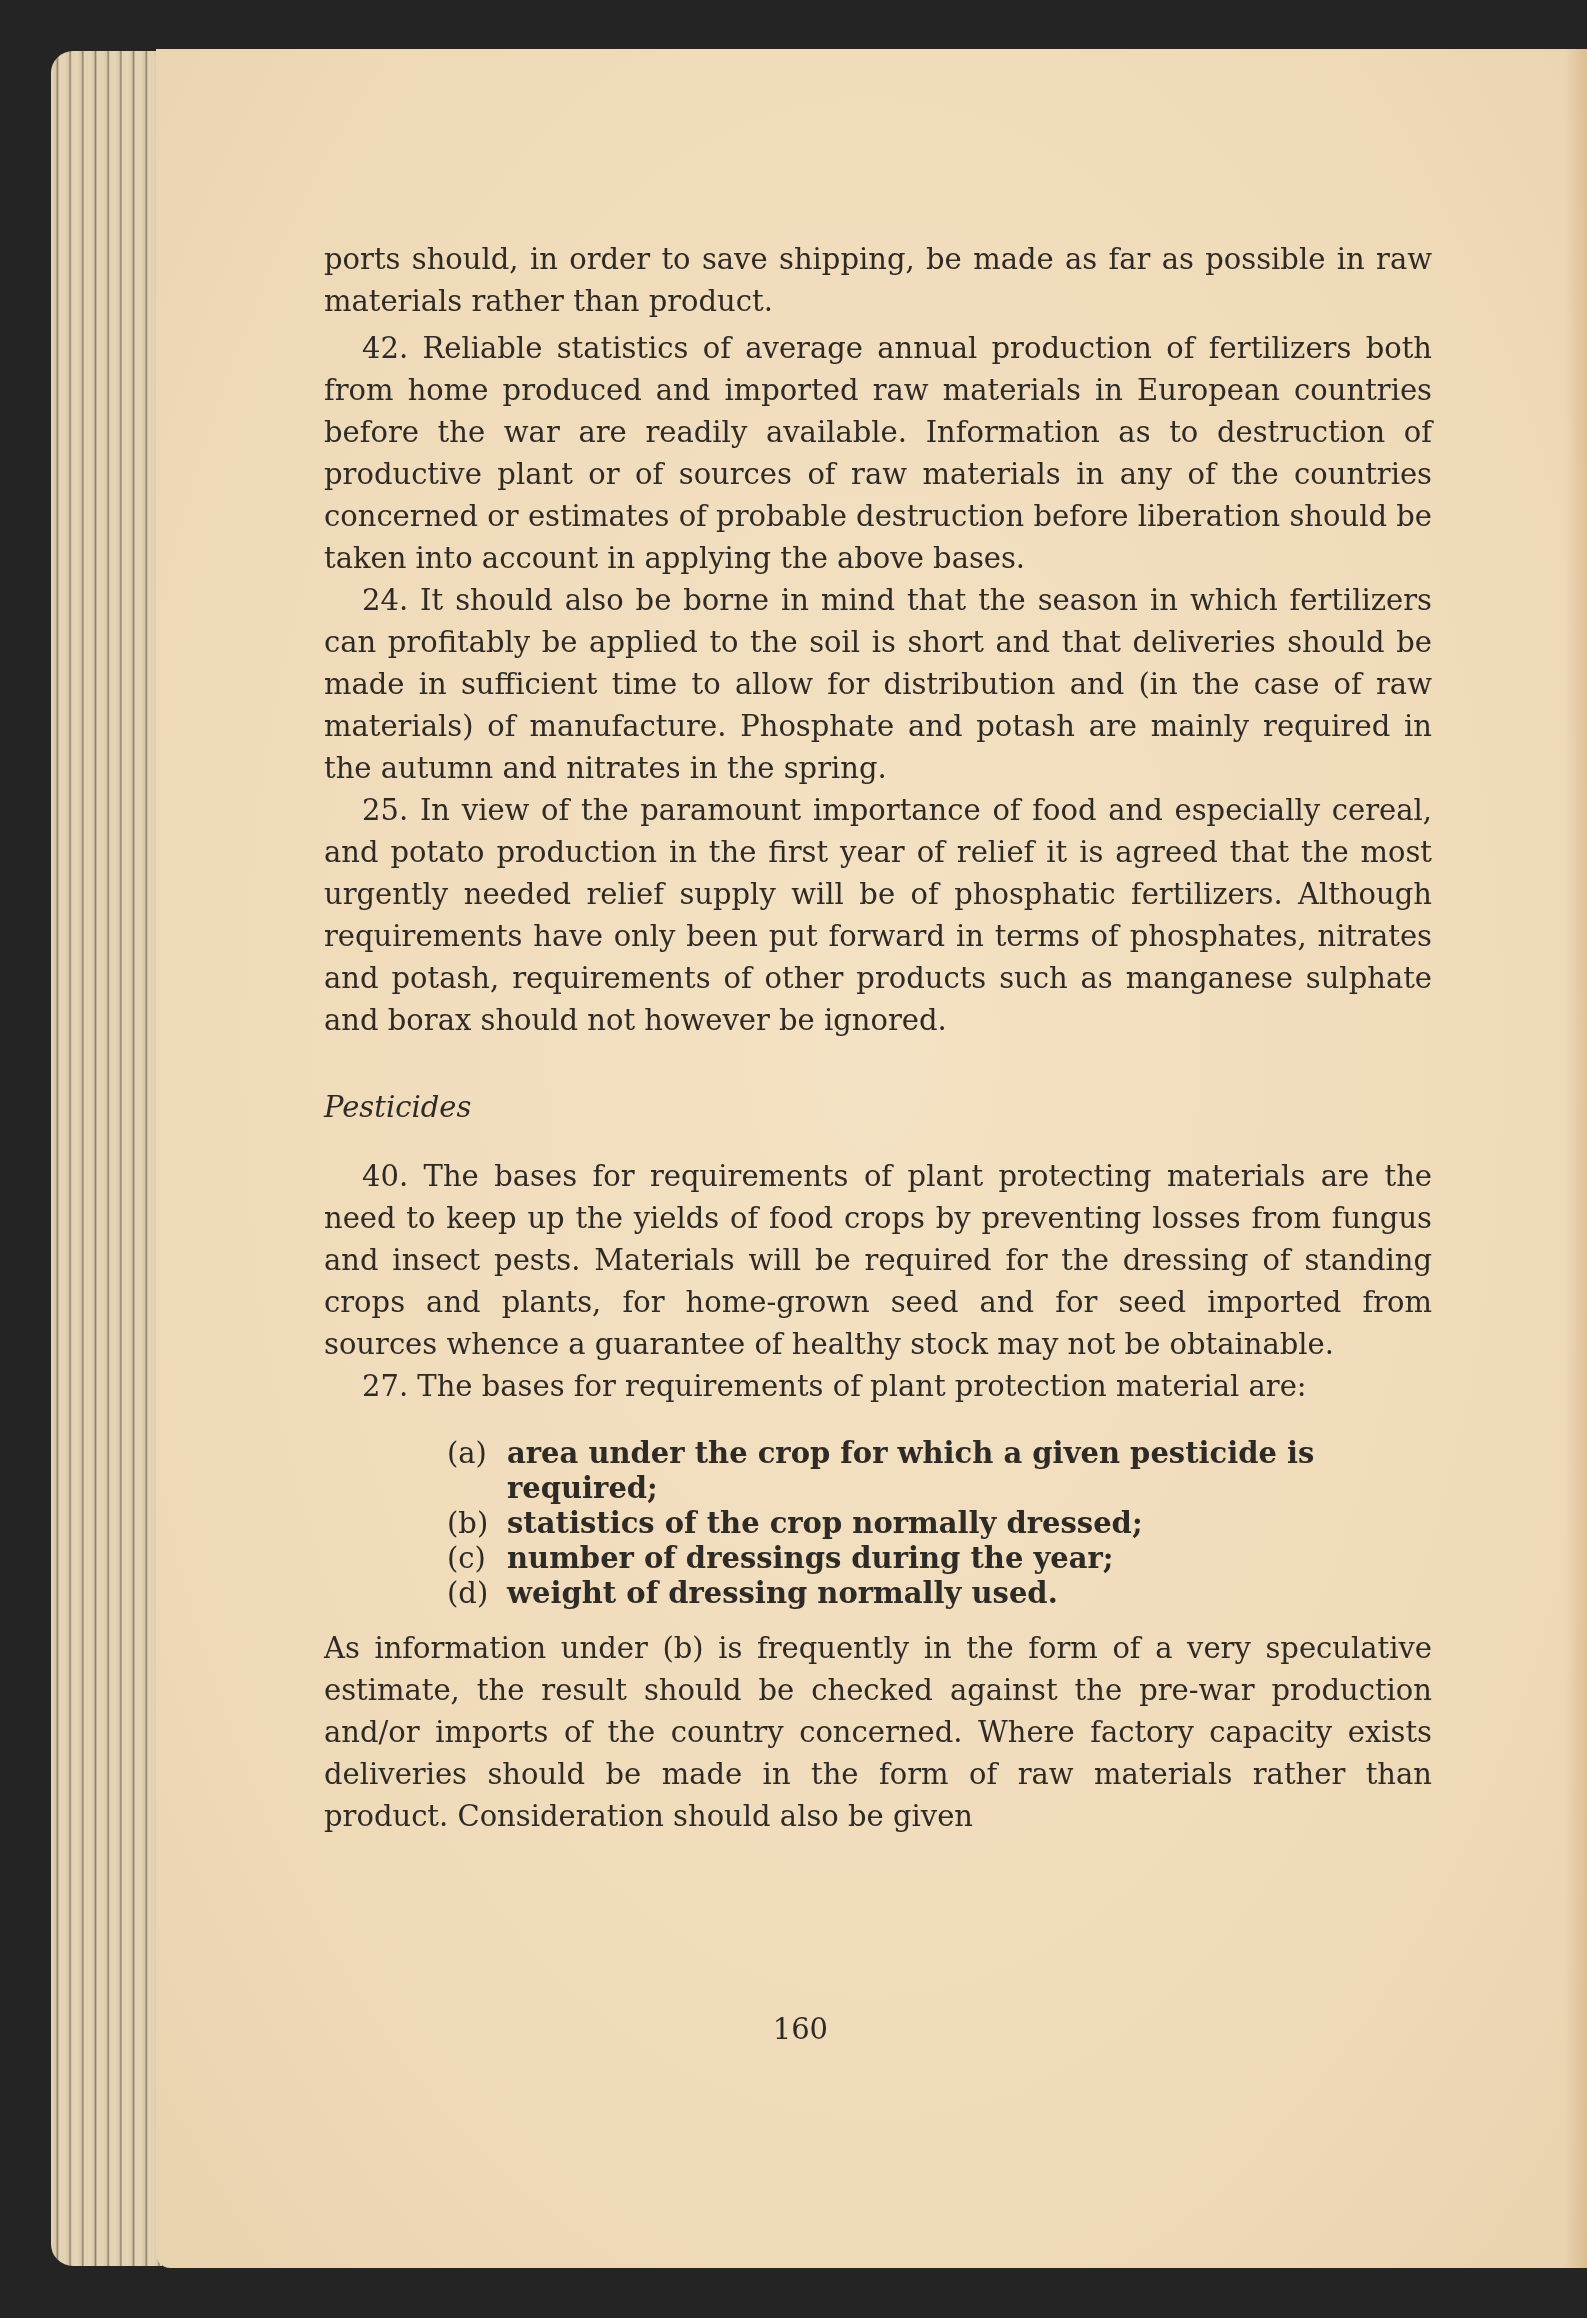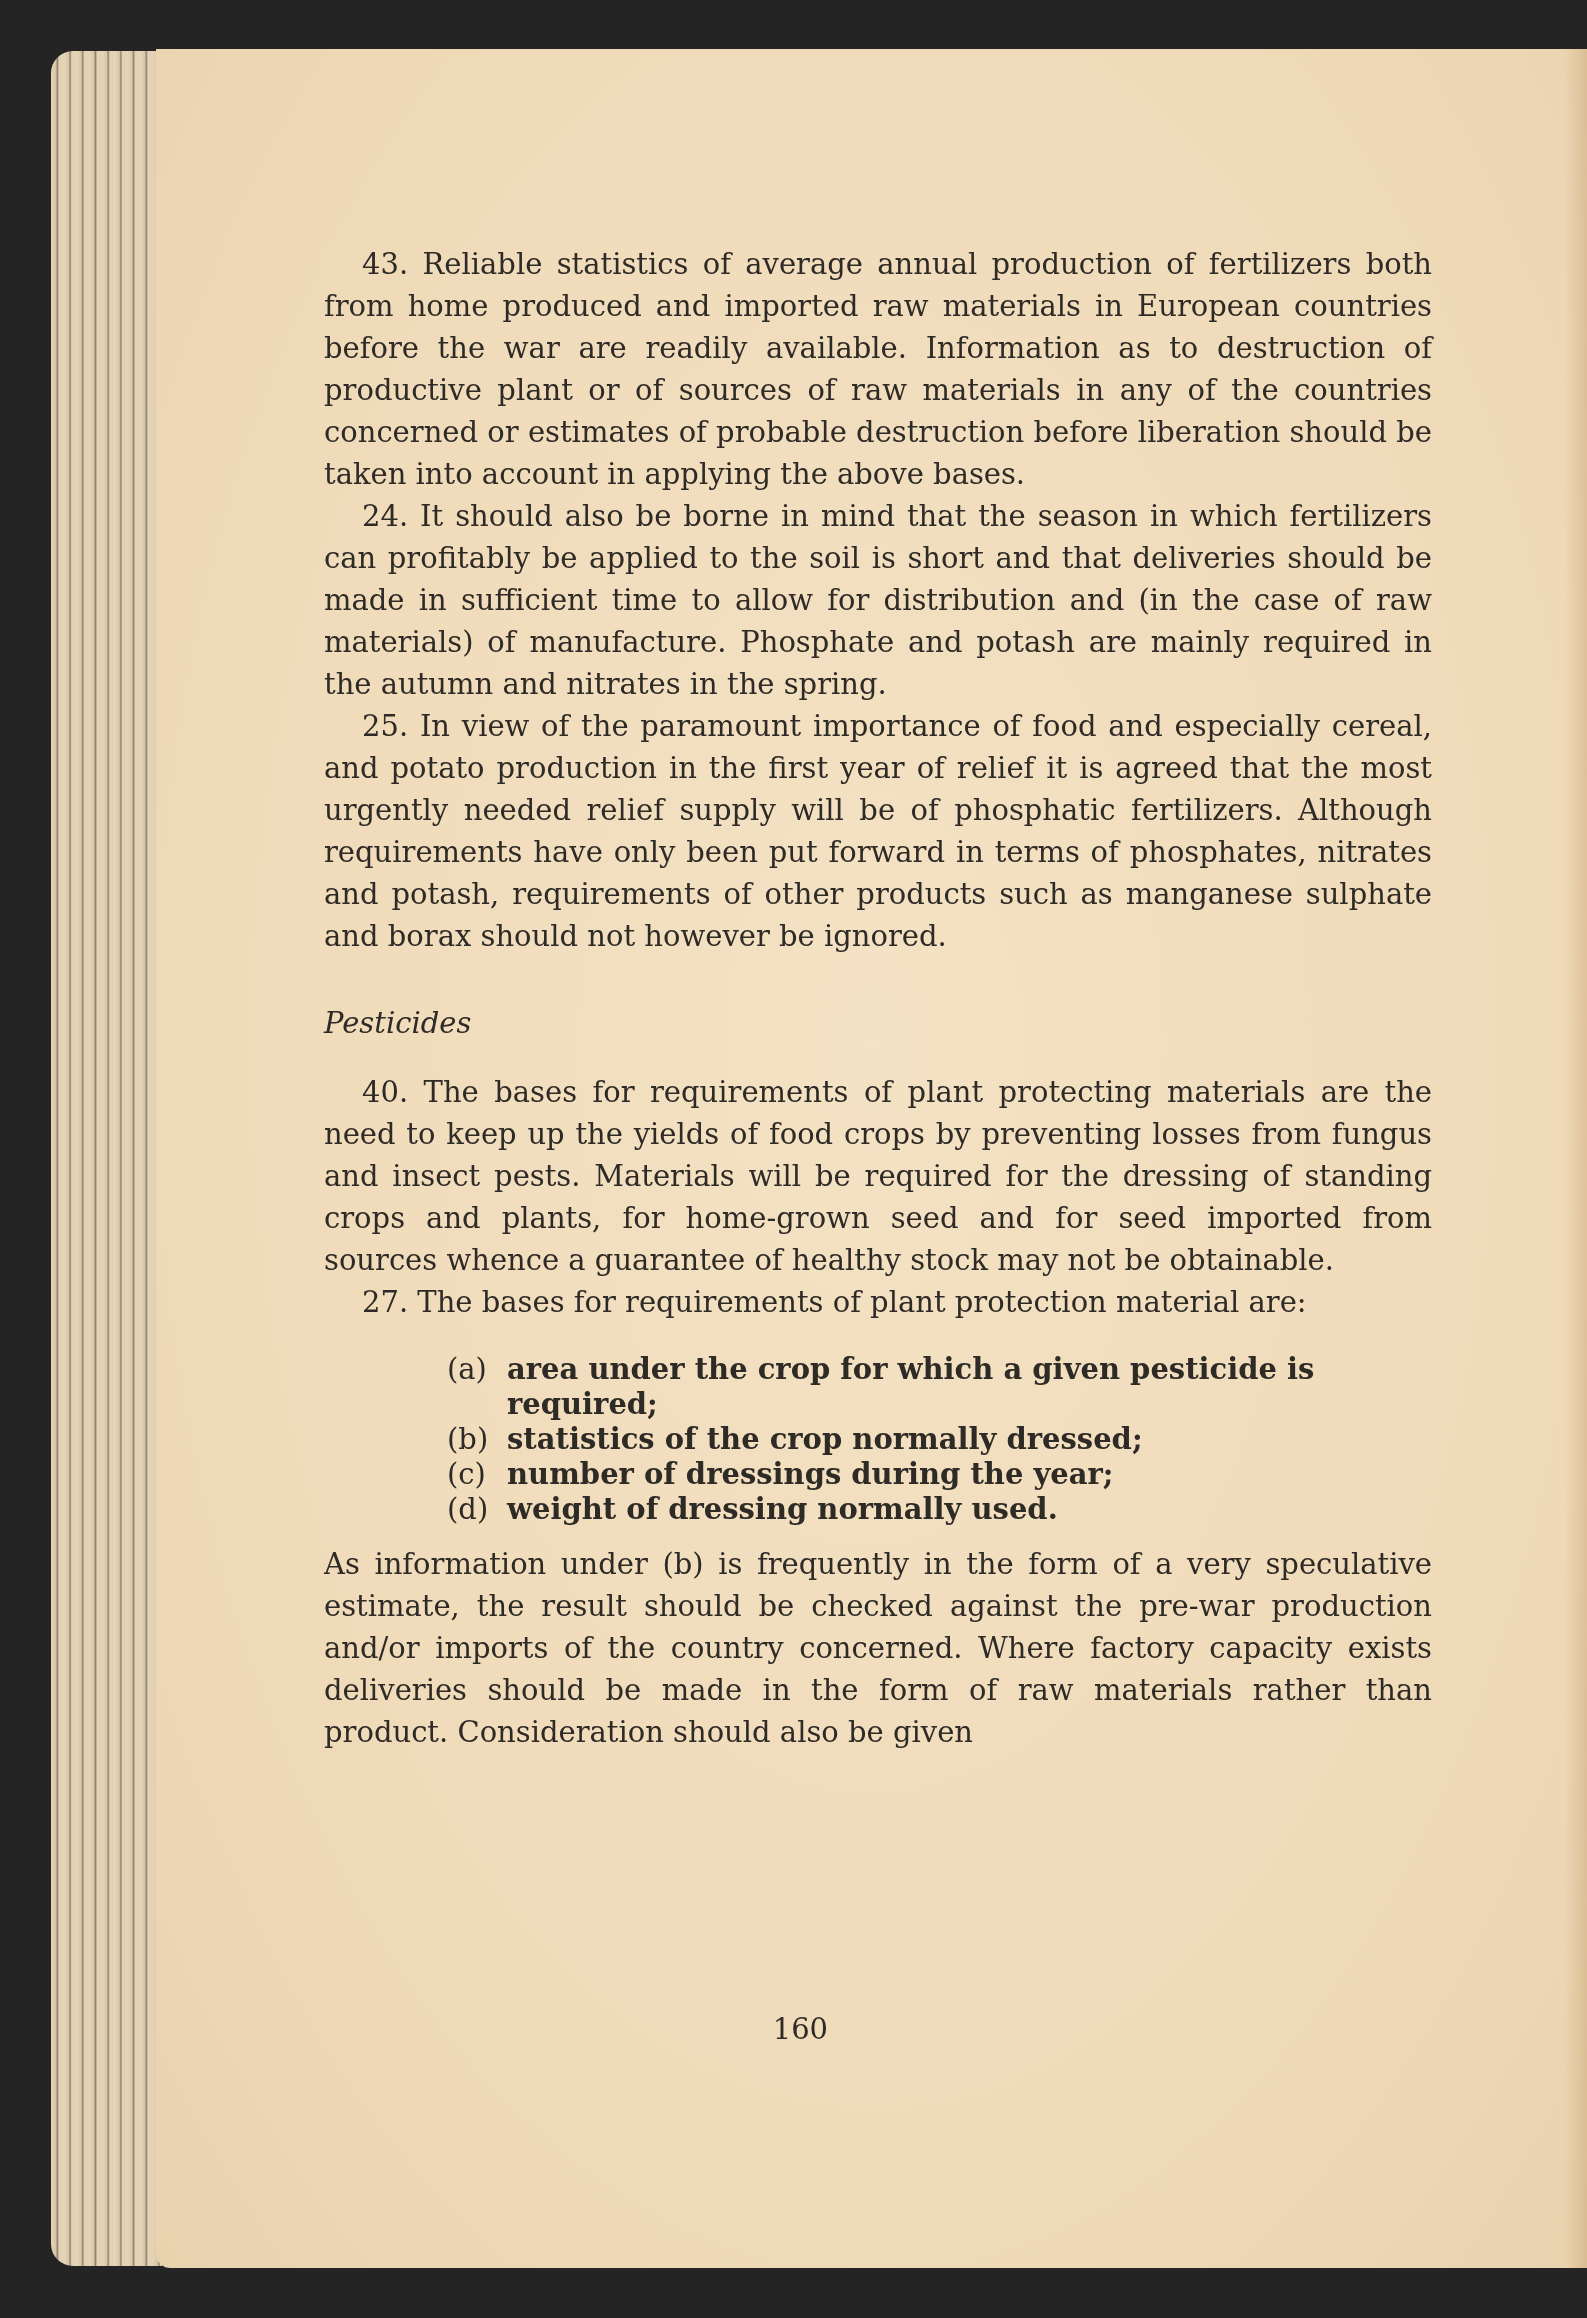--- a/index.html
+++ b/index.html
@@ -45,22 +45,25 @@
     margin-left: 6.4px;
   }
 </style>
 </head>
 <body>
 
 <div class="page-edges"></div>
 <div class="page"></div>
 
 <div class="text-block">
+  <p class="para first">
+    <span>ports should, in order to save shipping, be made as far as possible in raw materials rather than product.</span>
+  </p>
   <p class="para gap">
-    <span>43.</span>
+    <span>42.</span>
     <span>Reliable statistics of average annual production of fertilizers both from home produced and imported raw materials in European countries before the war are readily available. Information as to destruction of productive plant or of sources of raw materials in any of the countries concerned or estimates of probable destruction before liberation should be taken into account in applying the above bases.</span>
   </p>
   <p class="para">
     <span>24.</span>
     <span>It should also be borne in mind that the season in which fertilizers can profitably be applied to the soil is short and that deliveries should be made in sufficient time to allow for distribution and (in the case of raw materials) of manufacture. Phosphate and potash are mainly required in the autumn and nitrates in the spring.</span>
   </p>
   <p class="para">
     <span>25.</span>
     <span>In view of the paramount importance of food and especially cereal, and potato production in the first year of relief it is agreed that the most urgently needed relief supply will be of phosphatic fertilizers. Although requirements have only been put forward in terms of phosphates, nitrates and potash, requirements of other products such as manganese sulphate and borax should not however be ignored.</span>
   </p>

